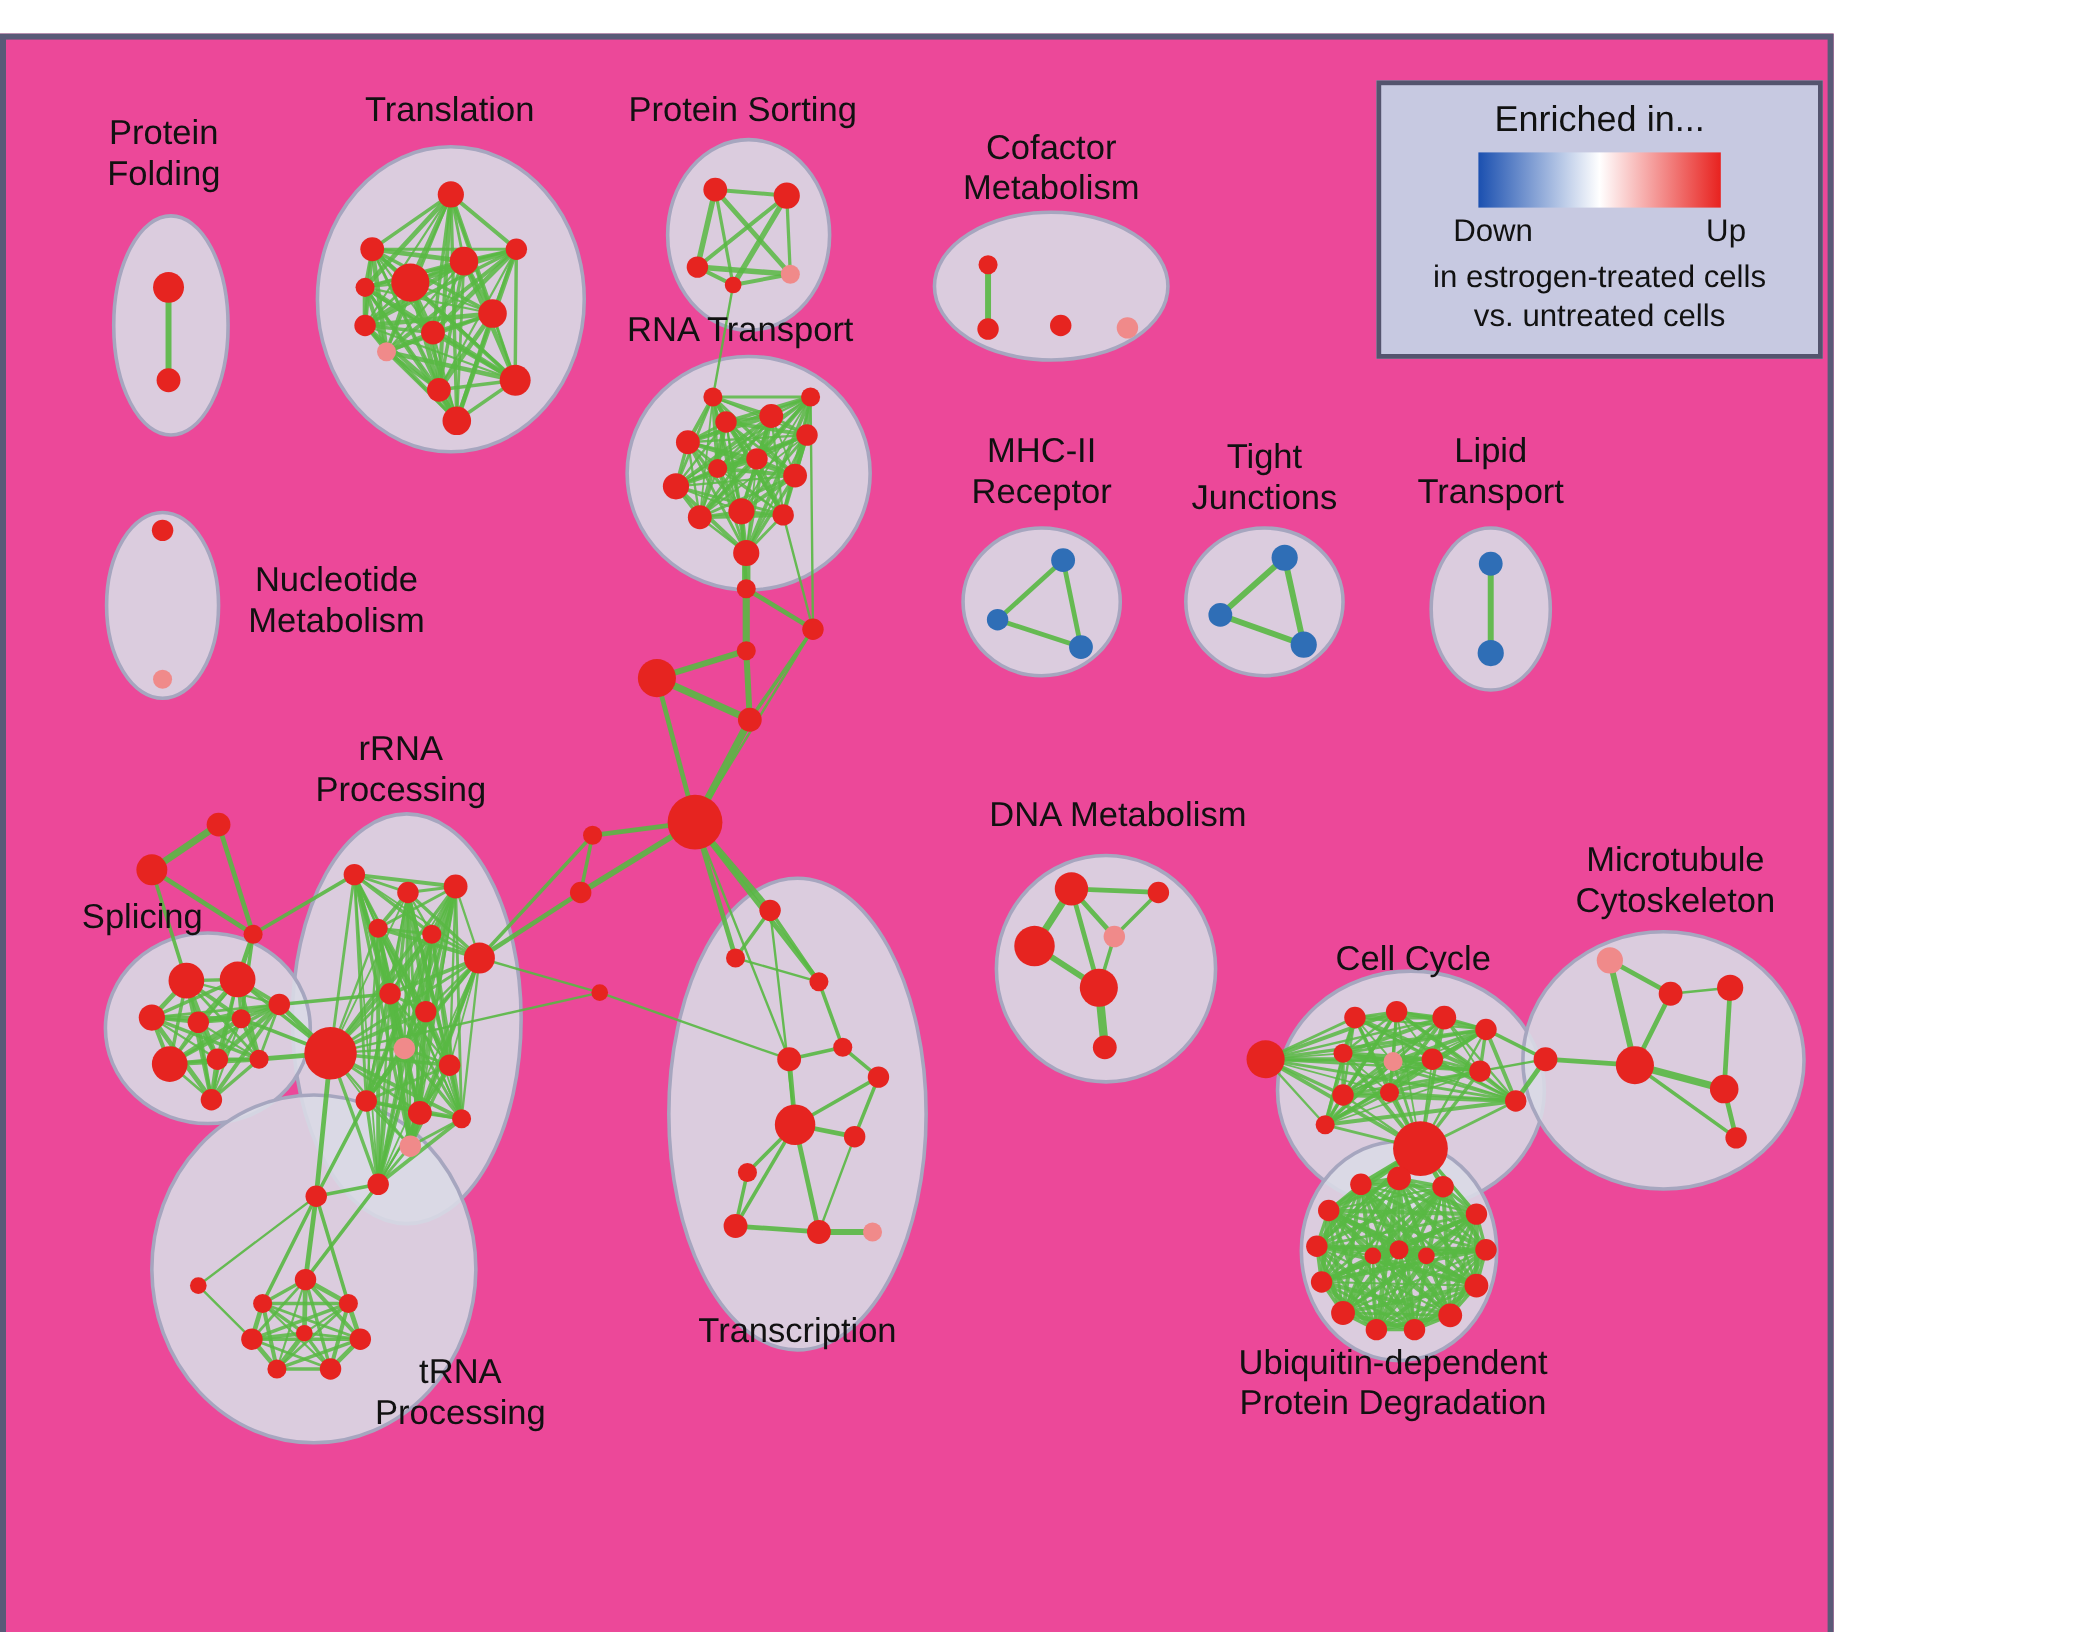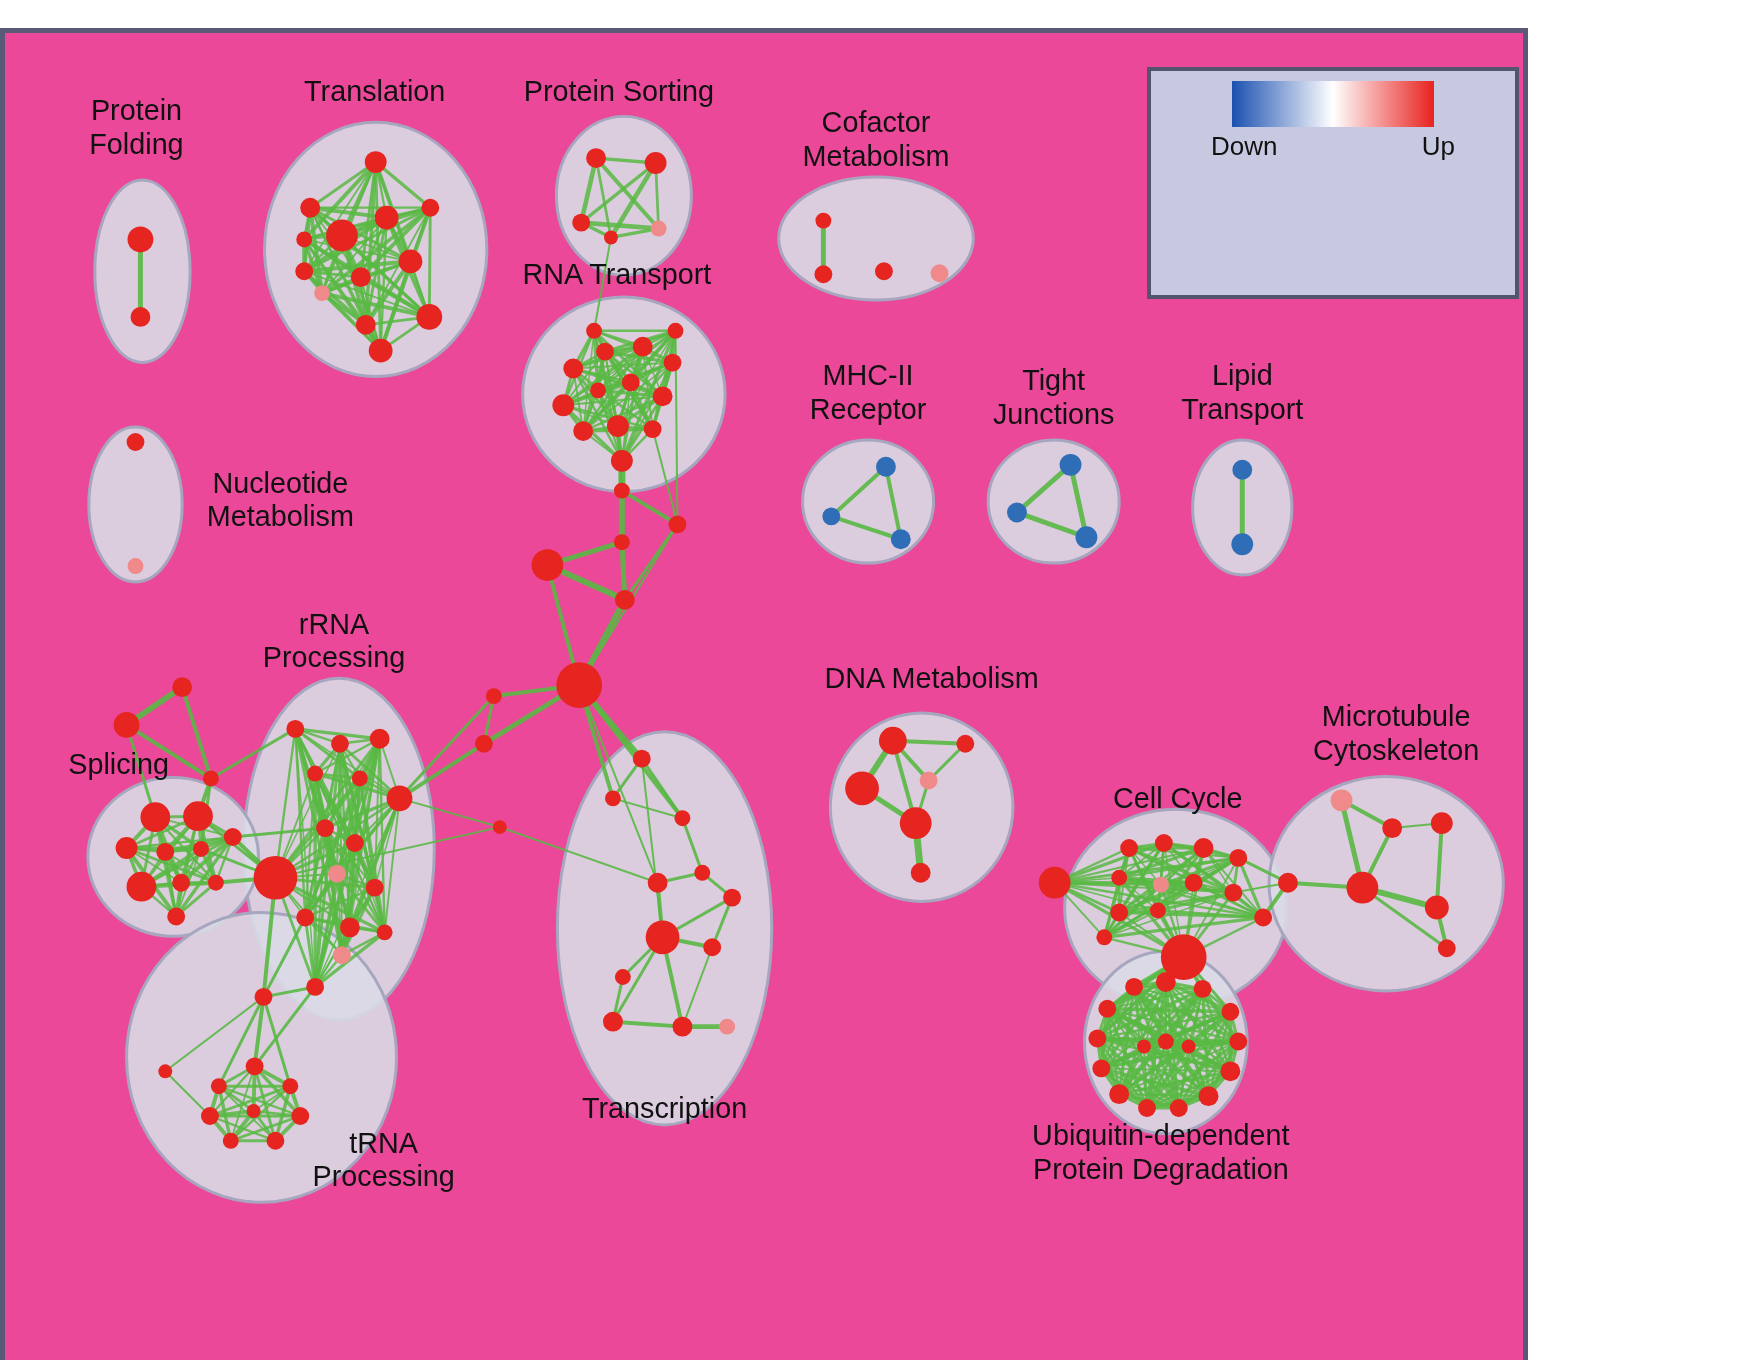--- a/index.html
+++ b/index.html
@@ -905,21 +905,24 @@
         <text x="380" y="1128" text-anchor="middle" class="cluster-label"><tspan x="380" y="1128">tRNA</tspan><tspan x="380" y="1162">Processing</tspan></text>
         <text x="663" y="1093" text-anchor="middle" class="cluster-label"><tspan x="663" y="1093">Transcription</tspan></text>
         <text x="932" y="660" text-anchor="middle" class="cluster-label"><tspan x="932" y="660">DNA Metabolism</tspan></text>
         <text x="1180" y="781" text-anchor="middle" class="cluster-label"><tspan x="1180" y="781">Cell Cycle</tspan></text>
         <text x="1400" y="698" text-anchor="middle" class="cluster-label"><tspan x="1400" y="698">Microtubule</tspan><tspan x="1400" y="732">Cytoskeleton</tspan></text>
         <text x="1163" y="1120" text-anchor="middle" class="cluster-label"><tspan x="1163" y="1120">Ubiquitin-dependent</tspan><tspan x="1163" y="1154">Protein Degradation</tspan></text>
       </g>
   </svg>
 
   <div id="legend">
+    <div class="title">Enriched in...</div>
     <div class="bar" id="legend-bar" style="background: linear-gradient(to right, rgb(27, 80, 176) 0%, rgb(255, 255, 255) 50%, rgb(232, 34, 31) 100%);"></div>
     <div class="downup">
       <span>Down</span>
       <span>Up</span>
     </div>
     <div class="sub">
+      <div>in estrogen-treated cells</div>
+      <div>vs. untreated cells</div>
     </div>
   </div>
 </div>
 
 </body></html>

